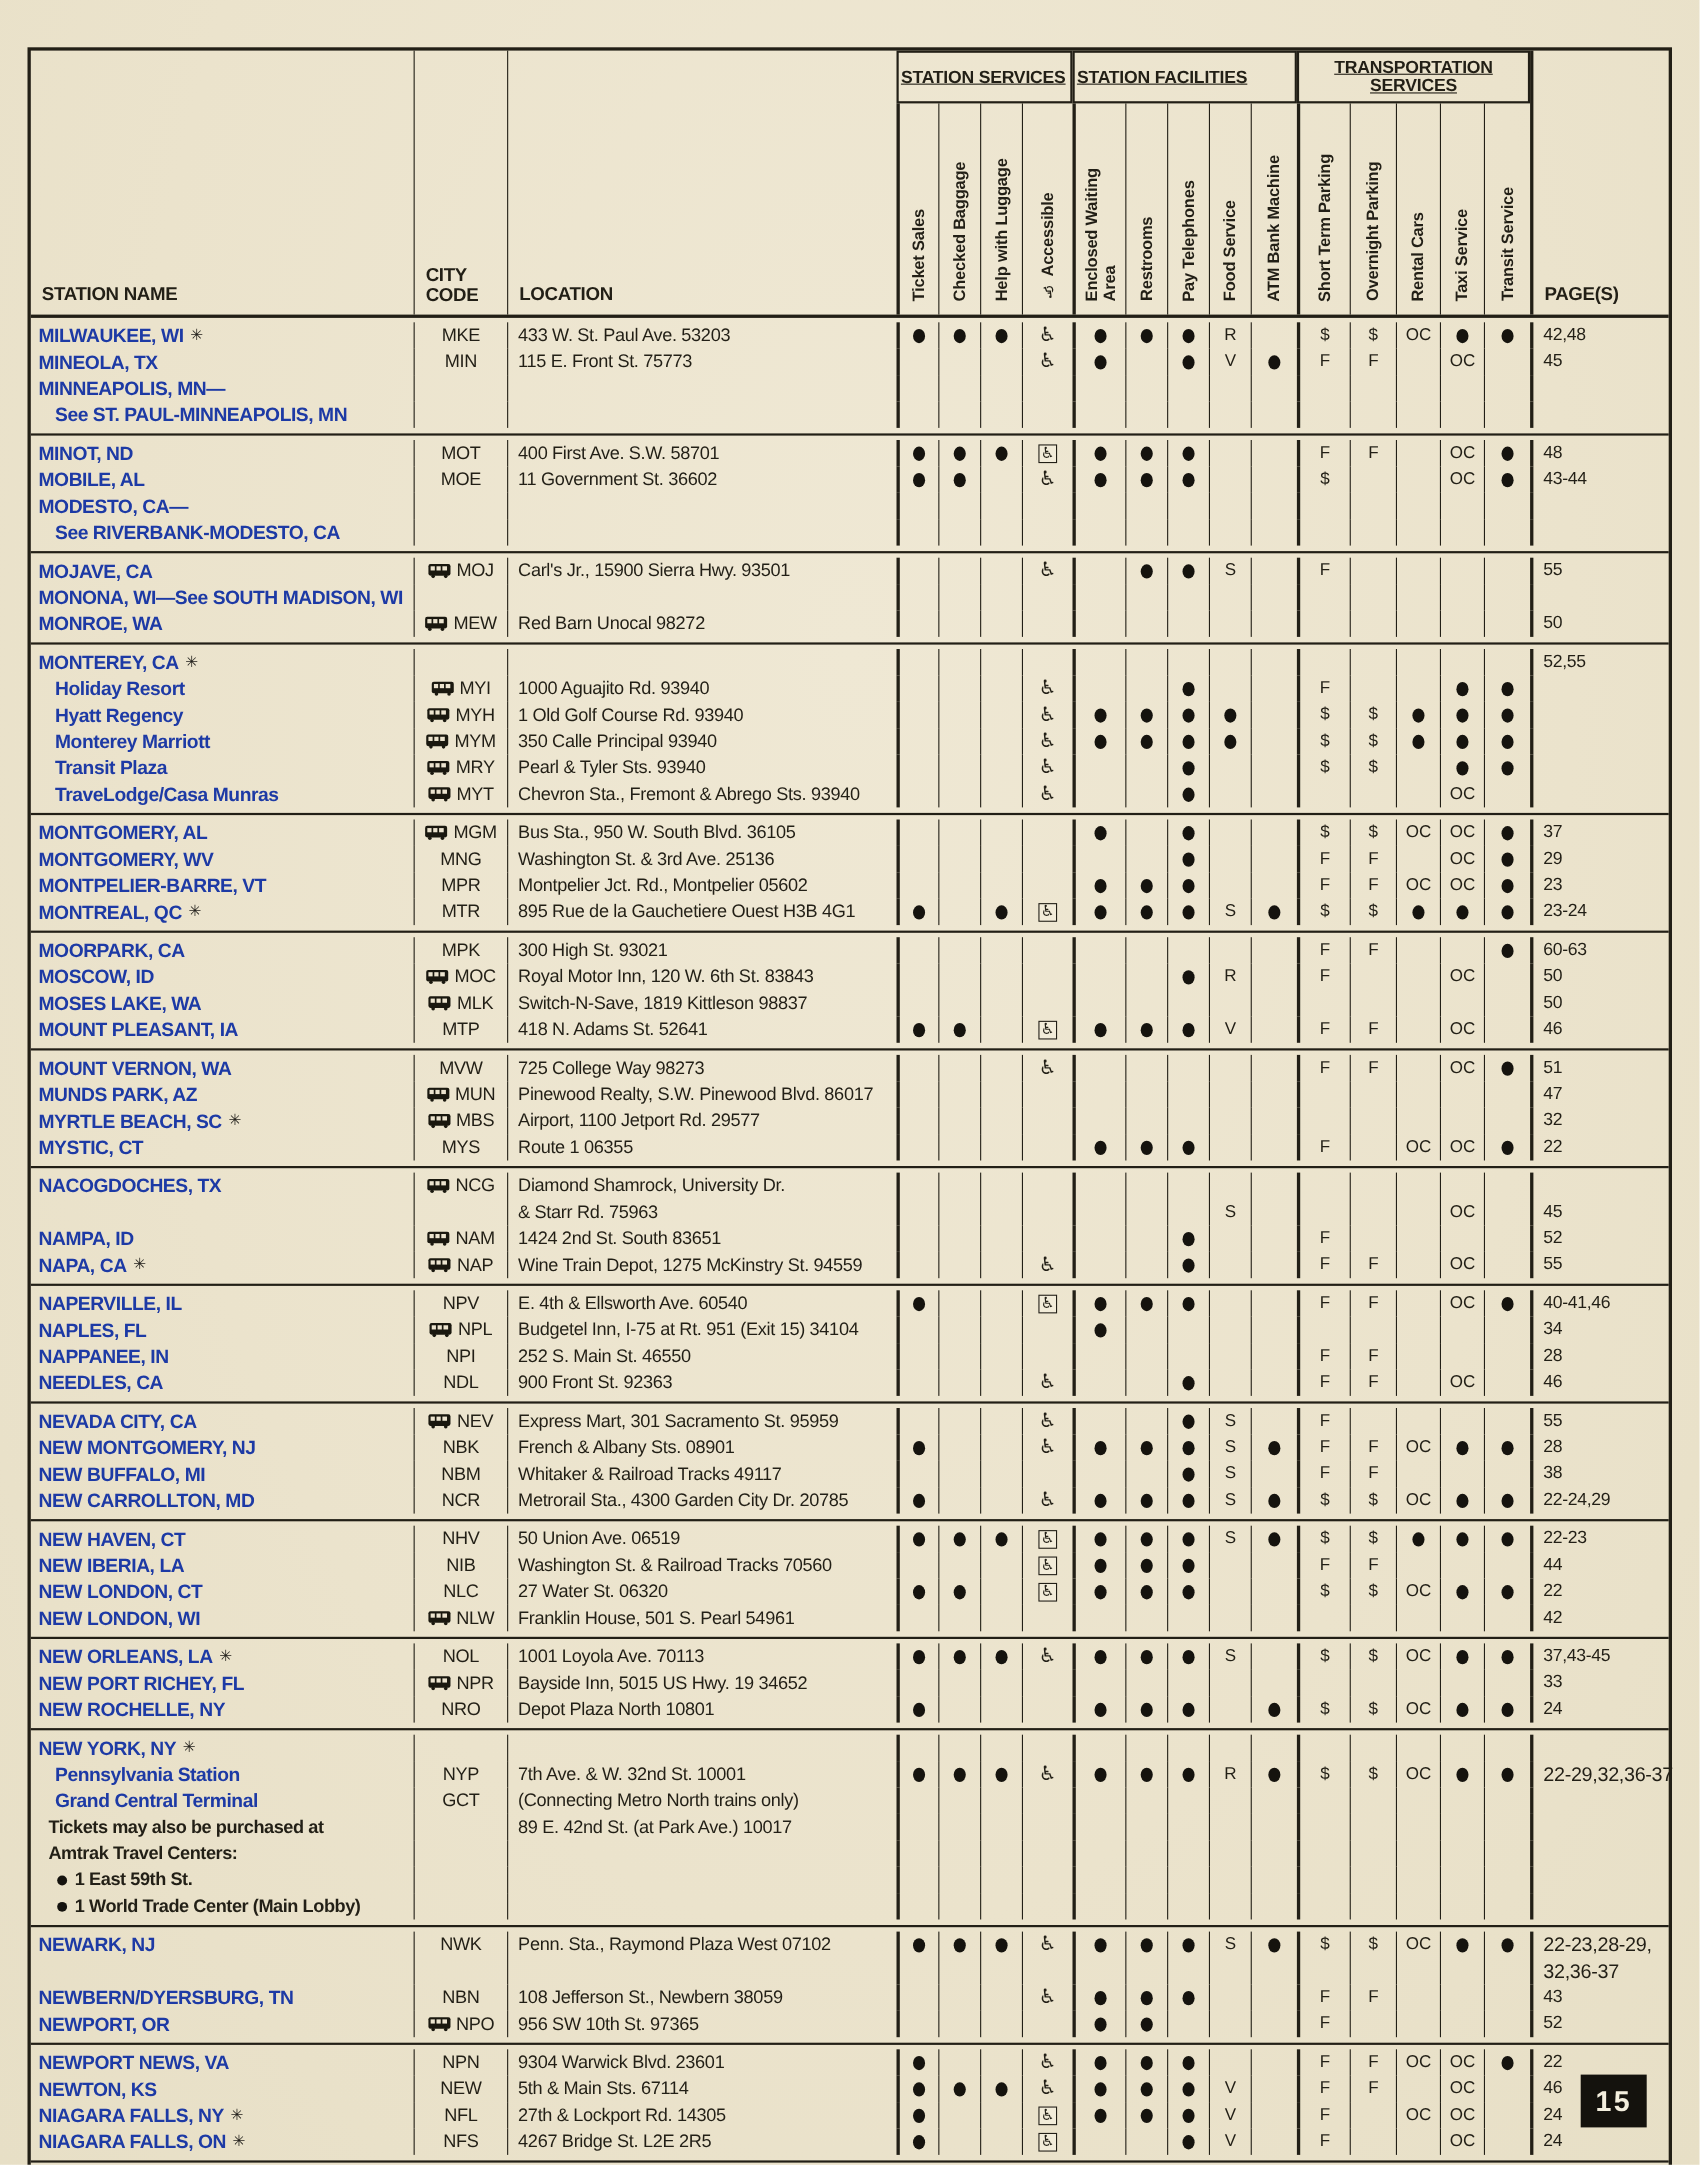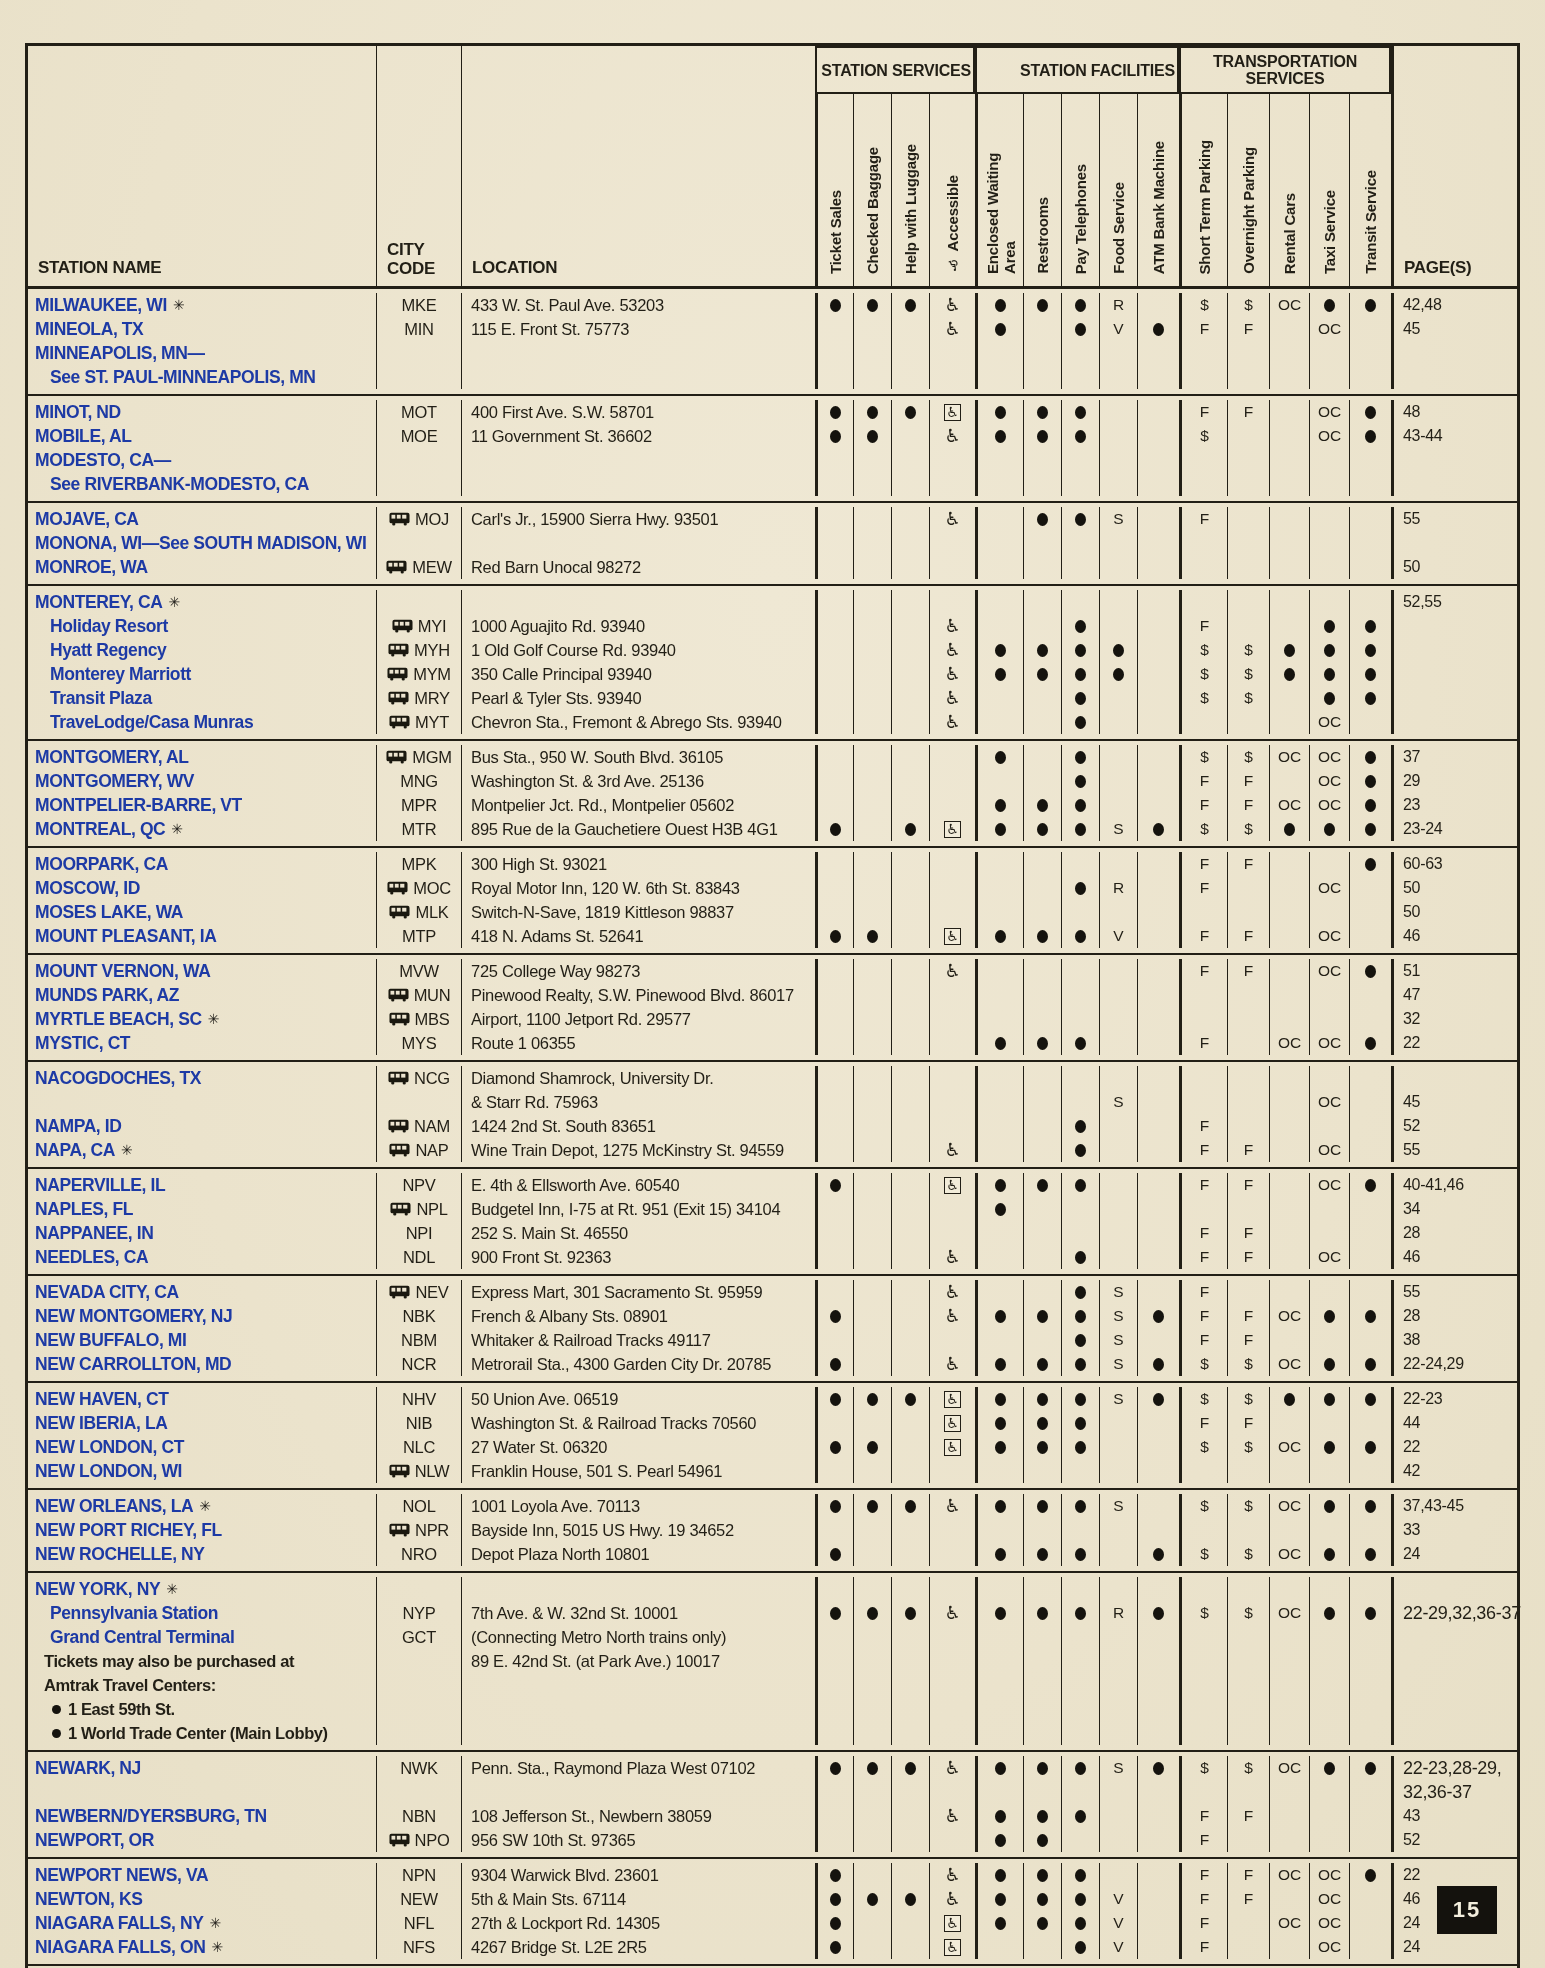--- a/index.html
+++ b/index.html
@@ -30,22 +30,22 @@
     grid-template-rows:48px 192px;
     border-bottom:3.0px solid var(--ink);
   }
   .hcell{box-sizing:border-box;display:flex;align-items:flex-end;padding:0 0 8px 10px;
     font-weight:bold;font-size:17px;letter-spacing:-0.3px;}
   .name-h{grid-column:1;grid-row:1/3;}
   .code-h{grid-column:2;grid-row:1/3;border-left:var(--thin);line-height:19px;}
   .loc-h{grid-column:3;grid-row:1/3;border-left:var(--thin);}
   .pages-h{grid-column:18;grid-row:1/3;border-left:var(--thick);text-align:center;}
   .gbox{box-sizing:border-box;border:2.8px solid var(--ink);grid-row:1;
-    display:flex;align-items:center;justify-content:flex-end;text-align:center;
-    font-weight:bold;font-size:16px;letter-spacing:-0.2px;line-height:17px;padding:2px;}
+    display:flex;align-items:center;justify-content:flex-start;text-align:center;
+    font-weight:bold;font-size:16px;letter-spacing:-0.2px;line-height:17px;padding:2px;text-decoration:underline;}
   .gbox.g1{grid-column:4/8;}
   .gbox.g2{grid-column:8/13;}
   .gbox.g3{grid-column:13/18;}
   .vcell{grid-row:2;box-sizing:border-box;display:flex;align-items:flex-end;justify-content:center;
     padding-bottom:12px;overflow:hidden;}
   .vcell .v{
     writing-mode:vertical-rl;transform:rotate(180deg);
     font-weight:bold;font-size:15px;letter-spacing:-0.2px;line-height:17px;
     max-height:150px;white-space:normal;
   }
@@ -70,21 +70,21 @@
   .pagesc.small{font-size:18px;}
   .dot{width:11px;height:13px;background:#15130e;border-radius:50%;display:inline-block;}
   .bdot{width:9px;height:9px;background:#15130e;border-radius:50%;display:inline-block;margin-right:7px;flex:none;}
   .mk{font-size:15.5px;font-weight:normal;}
   .acc{font-family:"DejaVu Sans","Liberation Sans",sans-serif;font-size:18px;line-height:18px;}
   .acc.boxed{font-size:14px;line-height:15px;border:1.7px solid var(--ink);padding:0 1px;background:#f2ecd9;}
   .busicon{display:inline-block;line-height:0;margin-right:2px;}
   
   .badge{position:absolute;left:1437px;top:1886px;width:60px;height:48px;background:#14120d;
     display:flex;align-items:center;justify-content:center;}
-  .badge span{color:#f3eedd;font-weight:bold;font-size:22px;letter-spacing:2px;}
+  .badge span{color:#f3eedd;font-weight:bold;font-size:26px;letter-spacing:2px;}
 </style>
 </head>
 <body>
 
 <div class="table">
   <div class="thead">
     <div class="hcell code-h">
         <span>CITY CODE</span>
       </div>
     <div class="hcell name-h">

